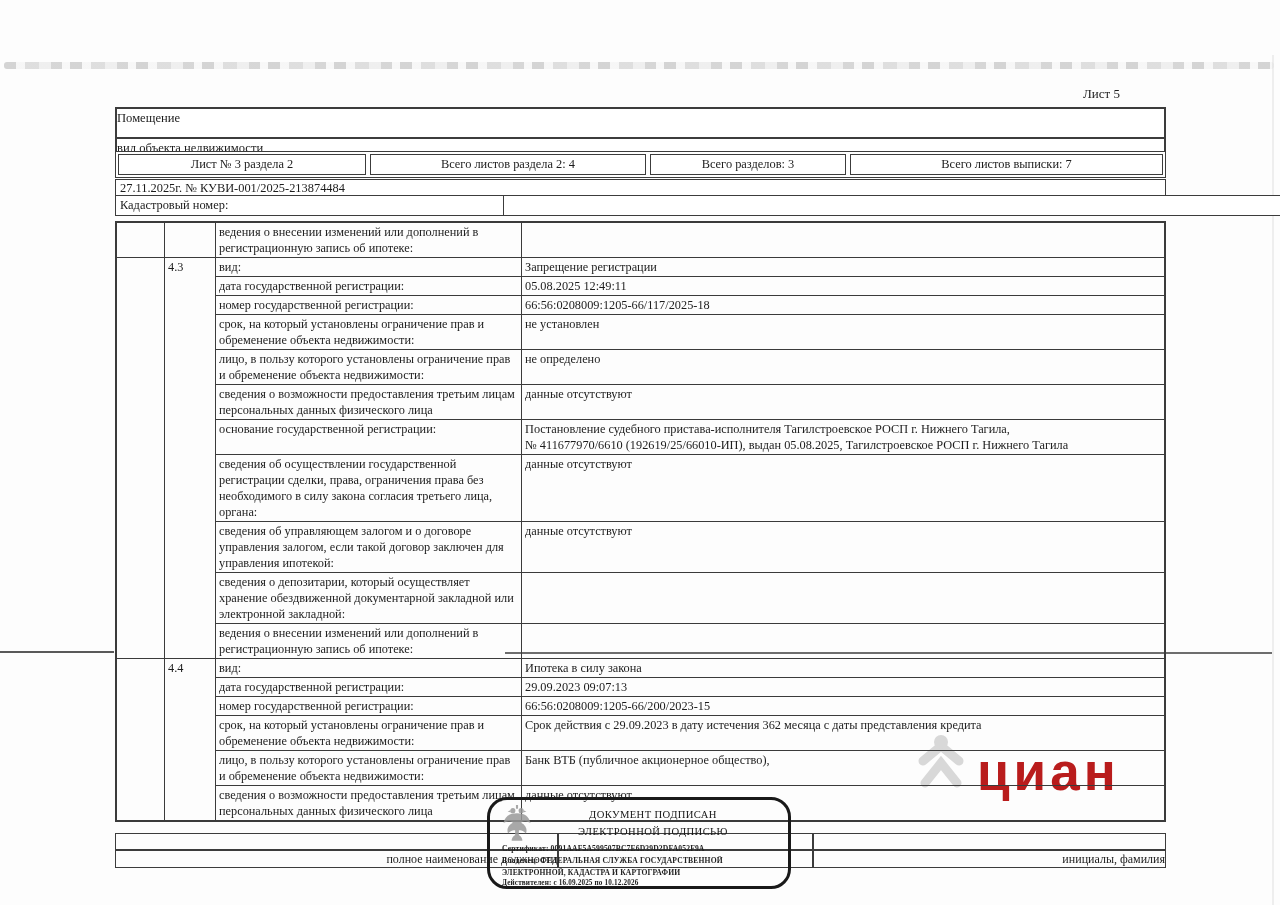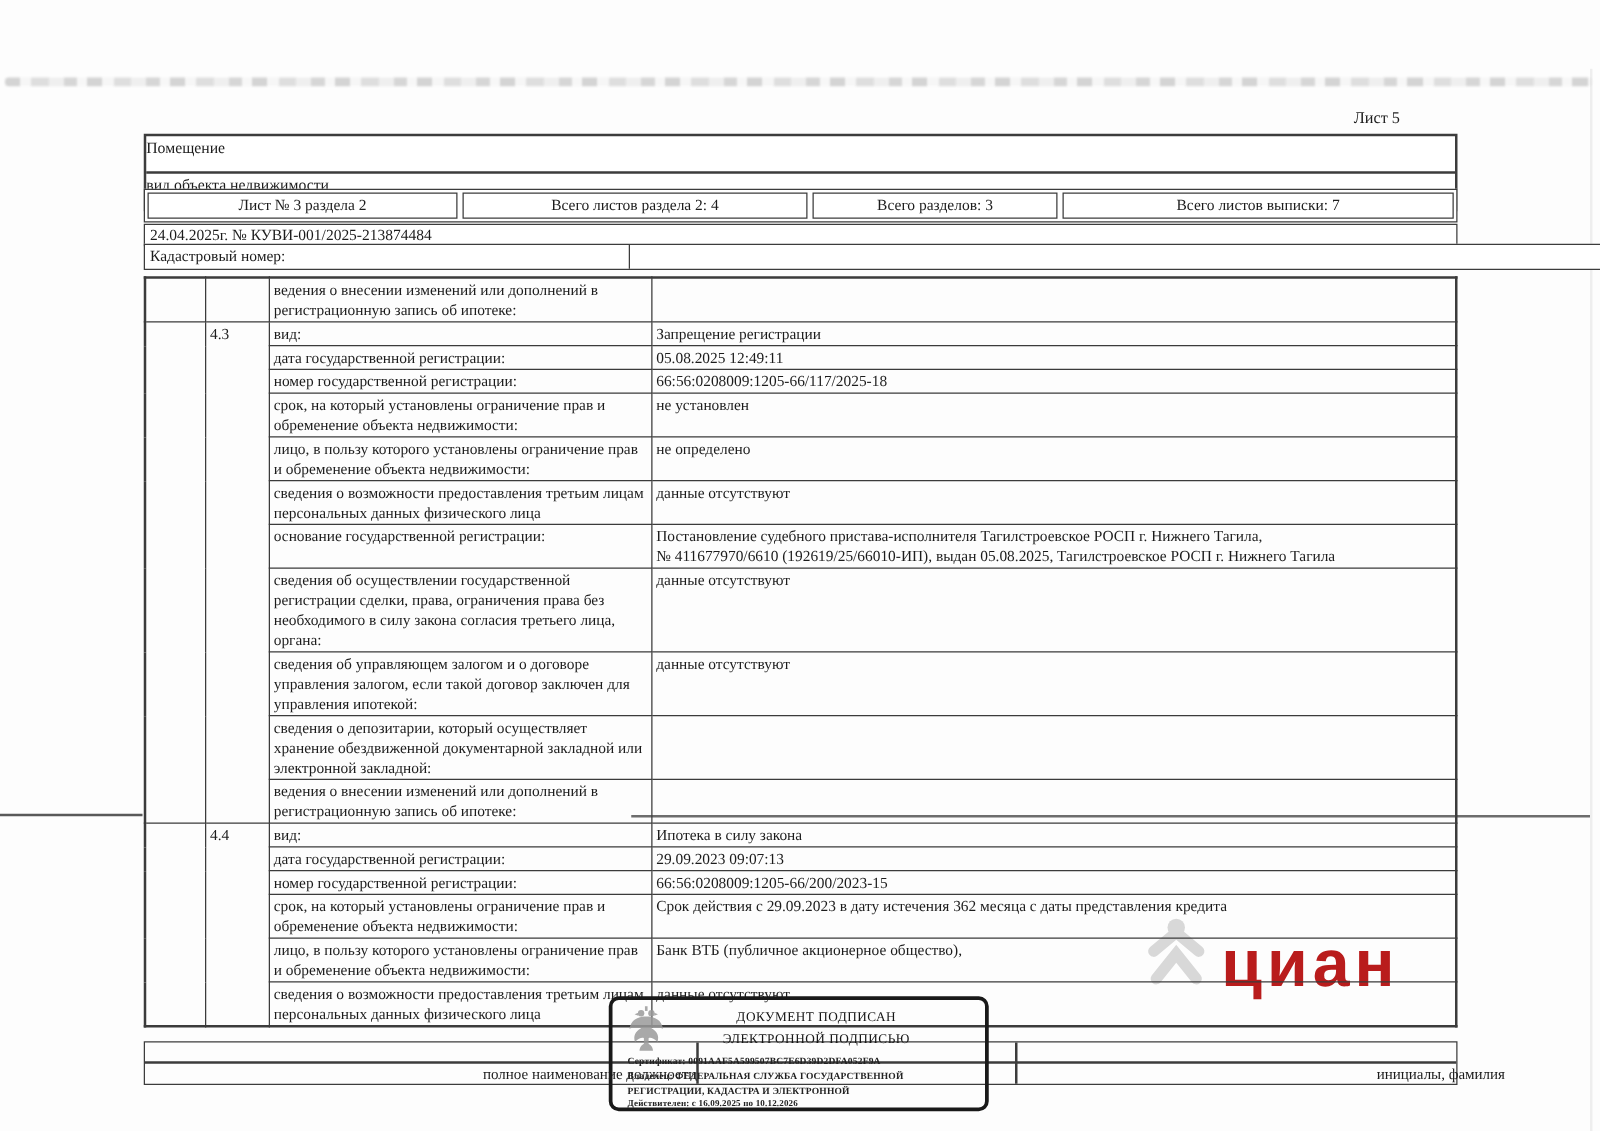--- a/index.html
+++ b/index.html
@@ -69,25 +69,25 @@
   }
 
   
   .footer-box{top:833px;left:115px;width:1051px;height:35px;border:1.5px solid #3c3c3c;
     box-sizing:border-box;z-index:2;}
   .footer-divider{position:absolute;top:15px;left:0;width:100%;height:1.5px;background:#3c3c3c;}
   .footer-vline{position:absolute;top:0;width:1.5px;height:100%;background:#3c3c3c;}
   .fv-1{left:441px;} .fv-2{left:696px;}
   .footer-caption{position:absolute;top:18px;text-align:right;font-size:12px;line-height:14px;}
   .fc-left{left:0;width:441px;}
-  .fc-right{left:712px;width:353px;padding-left:23px;}
+  .fc-right{left:696px;width:353px;}
 
   
   .stamp{top:797px;left:487px;width:304px;height:92px;border:3px solid #191919;
-    border-radius:8px;box-sizing:border-box;z-index:4;background:transparent;}
+    border-radius:20px;box-sizing:border-box;z-index:4;background:transparent;}
   .stamp-title{position:absolute;left:34px;right:6px;text-align:center;
     font-size:10.6px;letter-spacing:.4px;line-height:1;color:#161616;}
   .st-1{top:10px;} .st-2{top:27px;}
   .stamp-small{position:absolute;left:12px;right:4px;font-size:7.6px;line-height:1;
     letter-spacing:.15px;color:#222;white-space:nowrap;font-weight:bold;}
   .ss-1{top:45px;} .ss-2{top:57px;} .ss-3{top:69px;} .ss-4{top:80px;font-size:7.2px;}
   .eagle{position:absolute;left:12px;top:4px;}
 </style>
 </head>
 <body>
@@ -117,21 +117,21 @@
   <div class="hdr-row">вид объекта недвижимости</div>
 </div>
 
 <div class="abs sheet-info">
   <div class="cell si-1">Лист № 3 раздела 2</div>
   <div class="cell si-2">Всего листов раздела 2: 4</div>
   <div class="cell si-3">Всего разделов: 3</div>
   <div class="cell si-4">Всего листов выписки: 7</div>
 </div>
 
-<div class="abs date-row">24.04.2025г. № КУВИ-001/2025-213874484</div>
+<div class="abs date-row">27.11.2025г. № КУВИ-001/2025-213874484</div>
 
 <div class="abs cadastral-row">
   <div class="c-label">Кадастровый номер:</div>
 </div>
 
 <table class="main">
 
   <tbody>
       <tr>
     <td class="gut"></td>
@@ -235,15 +235,15 @@
         <path d="M11.5 8 L7.5 9.5 L11.5 11 Z"></path>
         <path d="M28.5 8 L32.5 9.5 L28.5 11 Z"></path>
         <path d="M20 12 C10 12 4 16 2 25 C8 22.5 12 22.5 14.5 24.5 C8 28 6 33 8 39 C12 35 15.5 34 17.5 35 L17.5 41 C14 43 12.8 46 12.8 48.5 L27.2 48.5 C27.2 46 26 43 22.5 41 L22.5 35 C24.5 34 28 35 32 39 C34 33 32 28 25.5 24.5 C28 22.5 32 22.5 38 25 C36 16 30 12 20 12 Z"></path>
       </g>
     </svg>
   </span>
   <div class="stamp-title st-1">ДОКУМЕНТ ПОДПИСАН</div>
   <div class="stamp-title st-2">ЭЛЕКТРОННОЙ ПОДПИСЬЮ</div>
   <div class="stamp-small ss-1">Сертификат: 0091AAF5A599507BC7E6D39D2DFA052F9A</div>
   <div class="stamp-small ss-2">Владелец: ФЕДЕРАЛЬНАЯ СЛУЖБА ГОСУДАРСТВЕННОЙ</div>
-  <div class="stamp-small ss-3">РЕГИСТРАЦИИ, КАДАСТРА И ЭЛЕКТРОННОЙ</div>
+  <div class="stamp-small ss-3">ЭЛЕКТРОННОЙ, КАДАСТРА И КАРТОГРАФИИ</div>
   <div class="stamp-small ss-4">Действителен: с 16.09.2025 по 10.12.2026</div>
 </div>
 
 </body></html>

